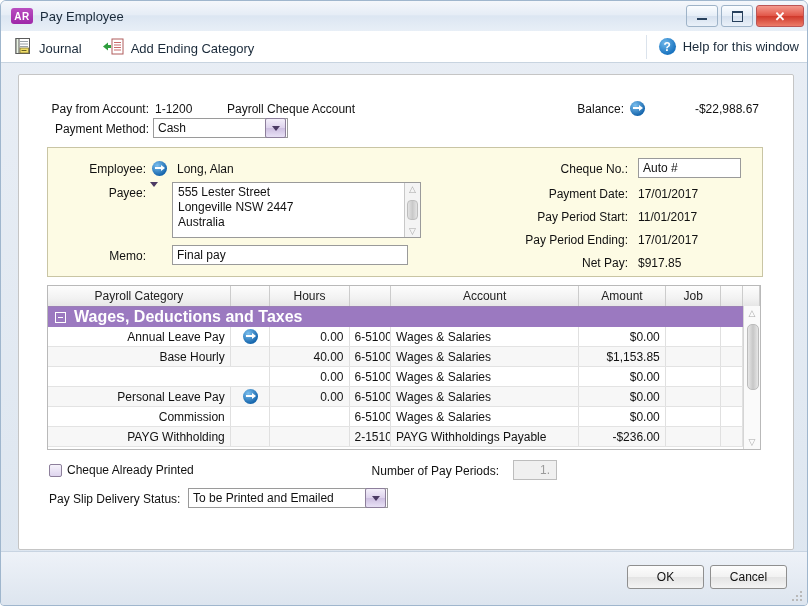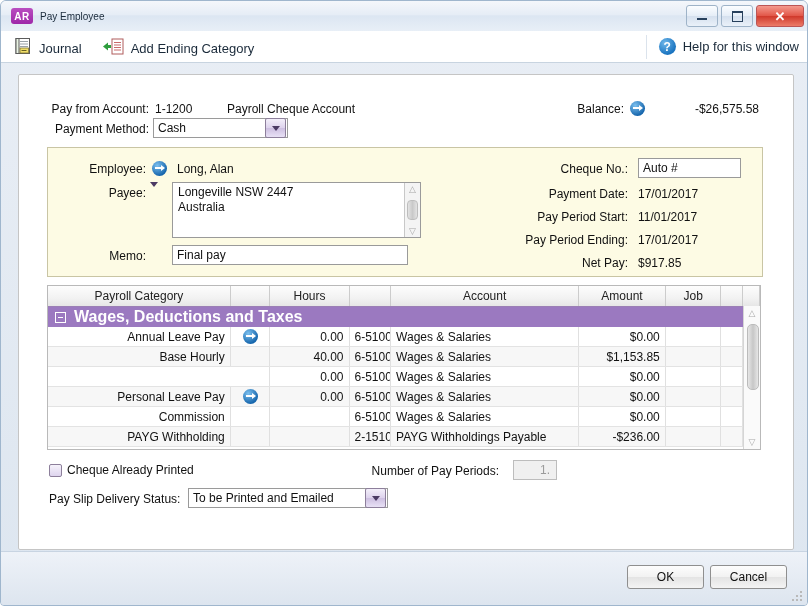--- a/index.html
+++ b/index.html
@@ -33,21 +33,21 @@
     width: 22px; height: 16px;
     border-radius: 3px;
     background: linear-gradient(to bottom, #b94ec0, #9e27a8);
     color: #fff;
     font-size: 10px; font-weight: bold;
     display: flex; align-items: center; justify-content: center;
     letter-spacing: 0.5px;
   }
   .title-text {
     margin-left: 7px;
-    font-size: 10px;
+    font-size: 13px;
     color: #1a2a3a;
   }
   .winbtns {
     position: absolute; right: 5px; top: 4px;
     display: flex; gap: 3px;
   }
   .winbtn {
     width: 30px; height: 20px;
     border: 1px solid #9eb3c8;
     border-radius: 3px;
@@ -373,38 +373,39 @@
       <span class="txt">Cash</span>
       <span class="arrowbox">
           <span class="caret-down"></span>
         </span>
     </div>
 
     <div class="row-abs lbl" style="left:540px; top:27px; width:65px; text-align:right;">Balance:</div>
     <div class="row-abs" style="left:611px; top:26px;">
       <span class="zoomarrow"></span>
     </div>
-    <div class="row-abs val" style="left:655px; top:27px; width:85px; text-align:right;">-$26,575.58</div>
+    <div class="row-abs val" style="left:655px; top:27px; width:85px; text-align:right;">-$22,988.67</div>
 
     <div class="empbox">
 
       <div class="row-abs lbl" style="left:10px; top:14px; width:88px; text-align:right;">Employee:</div>
       <div class="row-abs" style="left:104px; top:13px;">
         <span class="zoomarrow"></span>
       </div>
       <div class="row-abs val" style="left:129px; top:14px;">Long, Alan</div>
 
       <div class="row-abs lbl" style="left:10px; top:38px; width:88px; text-align:right;">Payee:</div>
       <div class="row-abs" style="left:102px; top:34px;">
         <span class="arrowbox" style="display:flex;">
             <span class="caret-down"></span>
           </span>
       </div>
 
       <div class="addrbox" style="left:124px; top:34px;">
+        <div>555 Lester Street</div>
         <div>Longeville  NSW  2447</div>
         <div>Australia</div>
         <div class="vscroll">
           <div class="vsc-arrow">△</div>
           <div class="vsc-thumb" style="height:18px;"></div>
           <div class="vsc-arrow">▽</div>
         </div>
       </div>
 
       <div class="row-abs lbl" style="left:10px; top:101px; width:88px; text-align:right;">Memo:</div>

